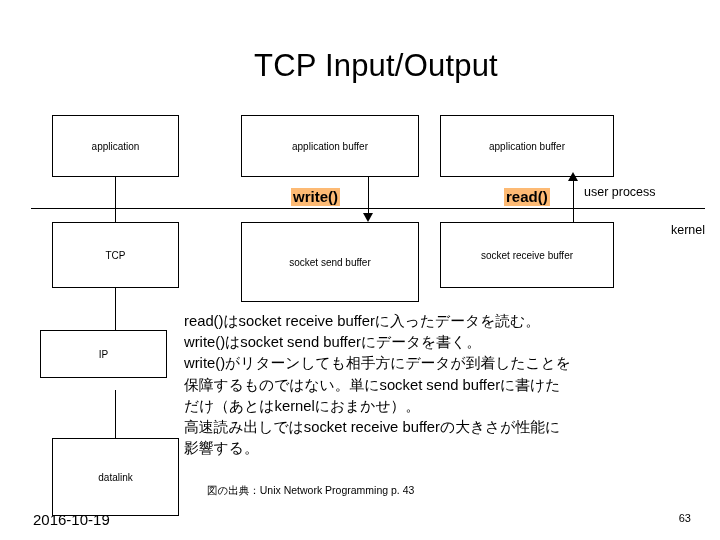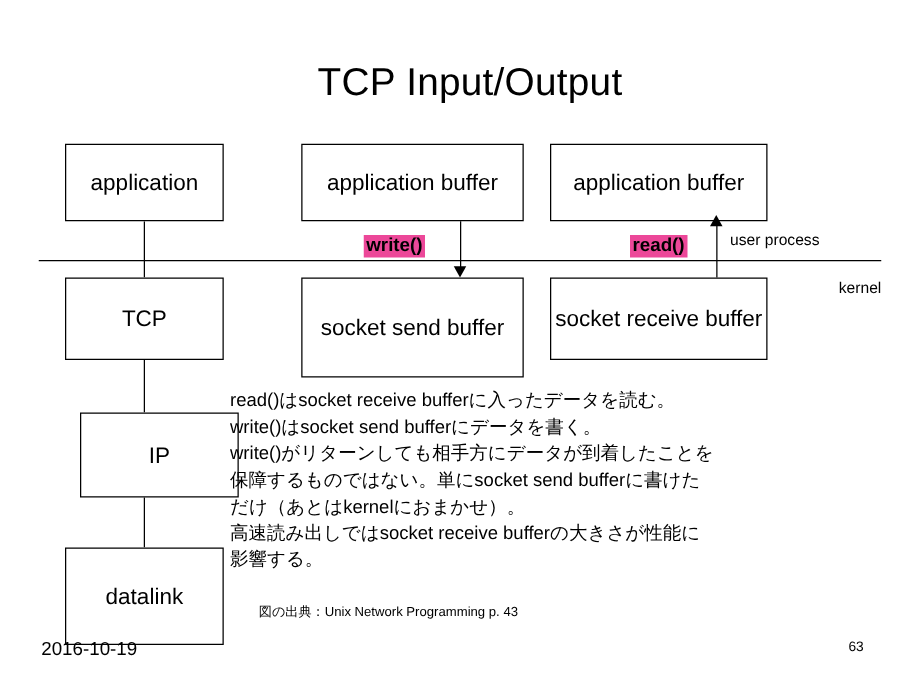--- a/index.html
+++ b/index.html
@@ -35,29 +35,29 @@
   }
   .box {
     position: absolute;
     box-sizing: border-box;
     border: 1.4px solid #000000;
     background: #ffffff;
     display: flex;
     align-items: center;
     justify-content: center;
     text-align: center;
-    font-size: 18px;
+    font-size: 10px;
     line-height: 19px;
     color: #000000;
     z-index: 3;
   }
   
   #box-application { left: 52px;  top: 115px; width: 127px; height: 62px; }
   #box-tcp         { left: 52px;  top: 222px; width: 127px; height: 66px; }
-  #box-ip          { left: 64px;  top: 330px; width: 127px; height: 68px; }
+  #box-ip          { left: 40px;  top: 330px; width: 127px; height: 48px; }
   #box-datalink    { left: 52px;  top: 438px; width: 127px; height: 78px; }
   
   #box-app-buffer-send   { left: 241px; top: 115px; width: 178px; height: 62px; }
   #box-socket-send       { left: 241px; top: 222px; width: 178px; height: 80px; }
   
   #box-app-buffer-recv   { left: 440px; top: 115px; width: 174px; height: 62px; }
   #box-socket-recv       { left: 440px; top: 222px; width: 174px; height: 66px; }
 
   .vline {
     position: absolute;
@@ -110,21 +110,21 @@
     border-bottom: 9px solid #000000;
   }
 
   .call-label {
     position: absolute;
     font-size: 15px;
     font-weight: bold;
     line-height: 18px;
     color: #000000;
     z-index: 5;
-    background: #ec4899;
+    background: #fdba74;
     padding: 0 2px;
     white-space: nowrap;
   }
   #label-write { left: 291px; top: 188px; }
   #label-read  { left: 504px; top: 188px; }
 
   .zone-label {
     position: absolute;
     font-size: 12.5px;
     line-height: 16px;

